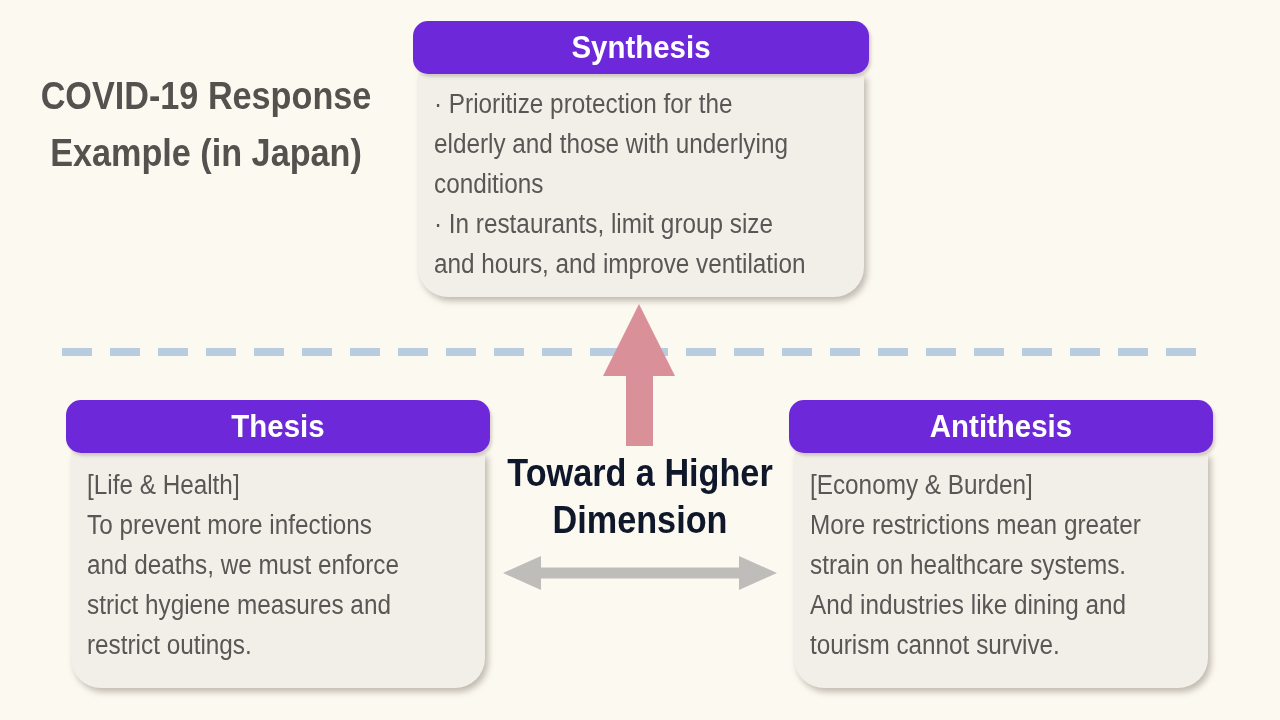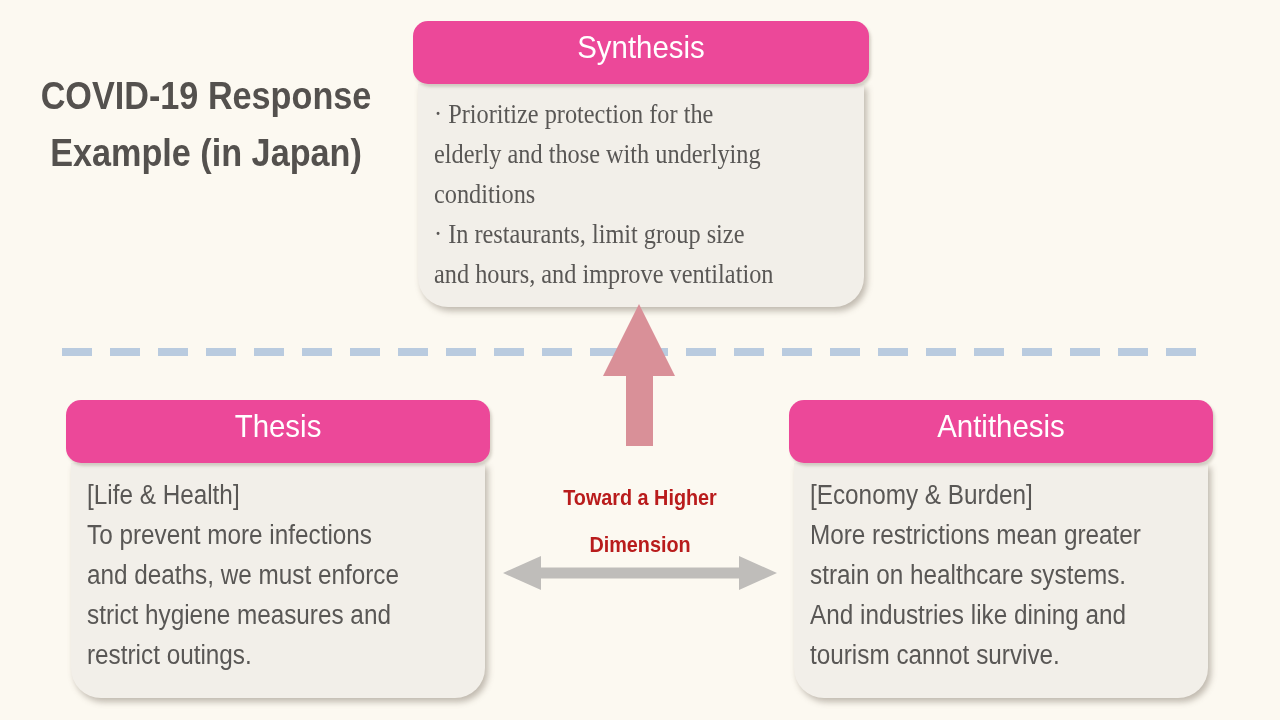--- a/index.html
+++ b/index.html
@@ -13,57 +13,57 @@
   .slide-title {
     position:absolute; left:10px; top:60px; width:392px;
     text-align:center; font-size:38px; font-weight:bold;
     color:#54514E; line-height:57px;margin-top:8px;
   }
   .title-line { transform:scaleX(0.9); white-space:pre; }
 
   
   .card { position:absolute; z-index:1; }
   .card-header {
-    position:relative; z-index:2; height:63px; border-radius:15px;
-    background:#ec4899; color:#FFFFFF;
-    font-size:32px; font-weight:normal; line-height:53px; text-align:center;
+    position:relative; z-index:2; height:53px; border-radius:15px;
+    background:#6d28d9; color:#FFFFFF;
+    font-size:32px; font-weight:bold; line-height:53px; text-align:center;
     box-shadow:2px 3px 3px rgba(130,118,104,0.30);
   }
   .hdr-text { display:block; transform:scaleX(0.92); white-space:pre; }
   .card-body {
     position:relative; z-index:1; margin:0 5px;
     background:#F2EFE9; border-radius:0 0 30px 30px;
     box-shadow:3px 4px 6px rgba(120,108,96,0.45);
     box-sizing:border-box;
     color:#595755; font-size:27px; line-height:40px;
   }
   .synthesis-card { left:413px; top:21px; width:456px; }
-  .synthesis-card .card-body { height:223px; padding:10px 0 16px 16px;font-family:Liberation Serif, serif; }
+  .synthesis-card .card-body { height:223px; padding:10px 0 16px 16px; }
   .thesis-card { left:66px; top:400px; width:424px; }
   .antithesis-card { left:789px; top:400px; width:424px; }
   .thesis-card .card-body, .antithesis-card .card-body { height:235px; padding:12px 0 0 16px; }
 
   .cond-l { transform:scaleX(0.9); transform-origin:left top; }
   .body-line { white-space:pre; }
 
   
   .dashed-divider {
     position:absolute; z-index:0; left:62px; top:348px; width:1143px; height:8px;
     background:repeating-linear-gradient(to right,#B9CBDF 0 30px,transparent 30px 48px);
   }
 
   
   .up-arrow { position:absolute; z-index:3; left:600px; top:304px; width:78px; height:142px; }
   .double-arrow { position:absolute; z-index:2; left:503px; top:553px; width:274px; height:40px; }
 
   
   .center-label {
-    position:absolute; z-index:2; left:440px; top:474px; width:400px;
-    text-align:center; font-size:22px; font-weight:bold;
-    color:#b91c1c; line-height:47px;
+    position:absolute; z-index:2; left:440px; top:450px; width:400px;
+    text-align:center; font-size:38px; font-weight:bold;
+    color:#0f172a; line-height:47px;
   }
   .center-label-text { transform:scaleX(0.9); white-space:pre; }
 </style>
 </head>
 <body>
 
 <div id="stage">
 
   <div class="slide-title">
     <div class="title-line">COVID-19 Response</div>

